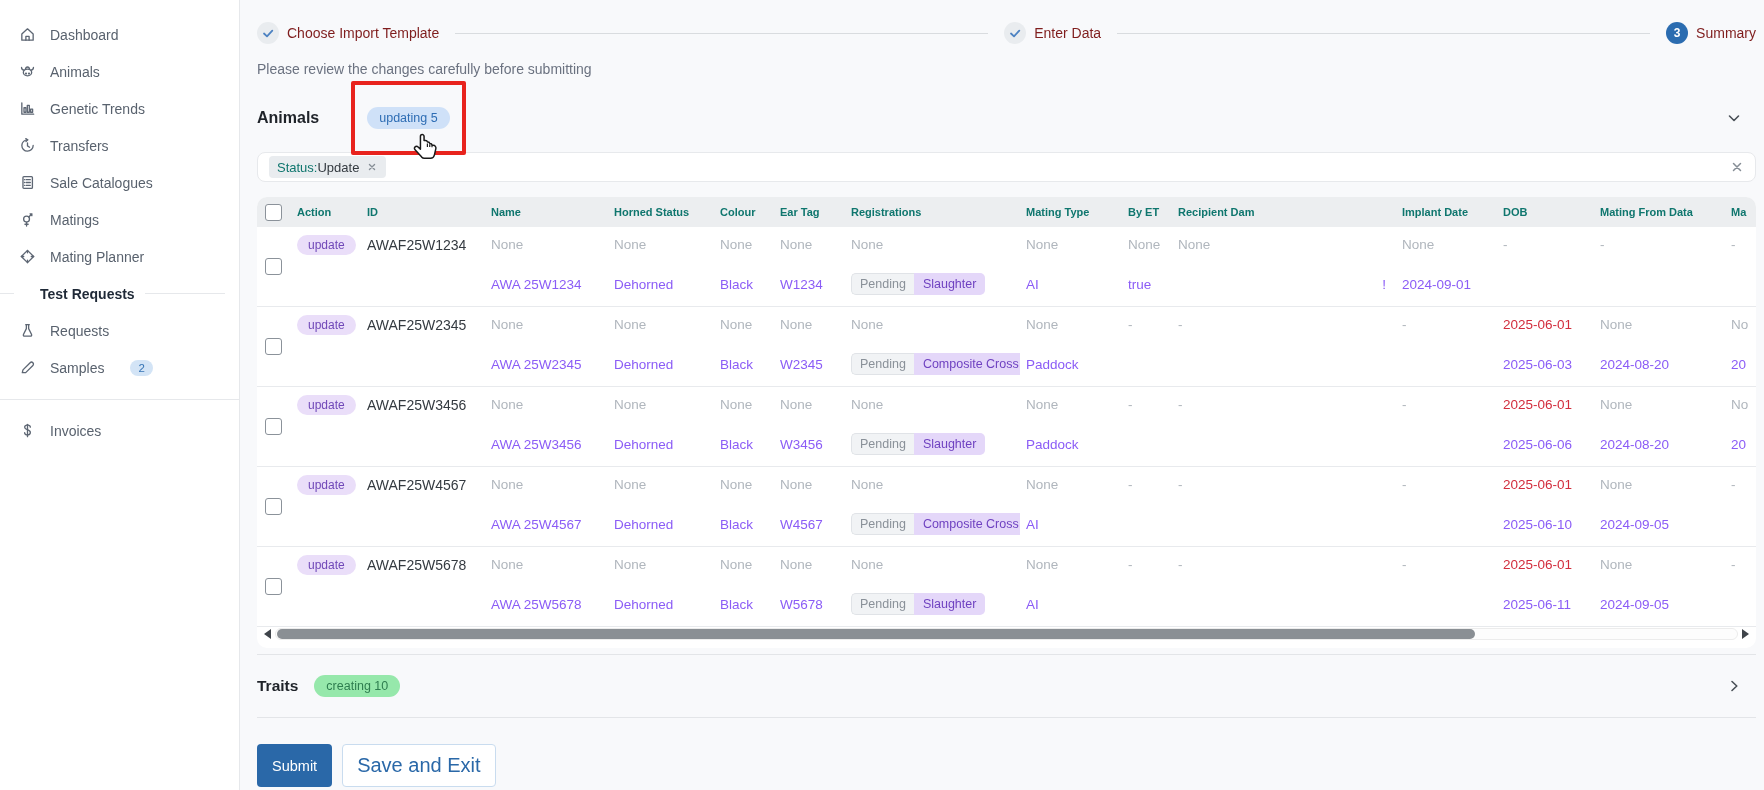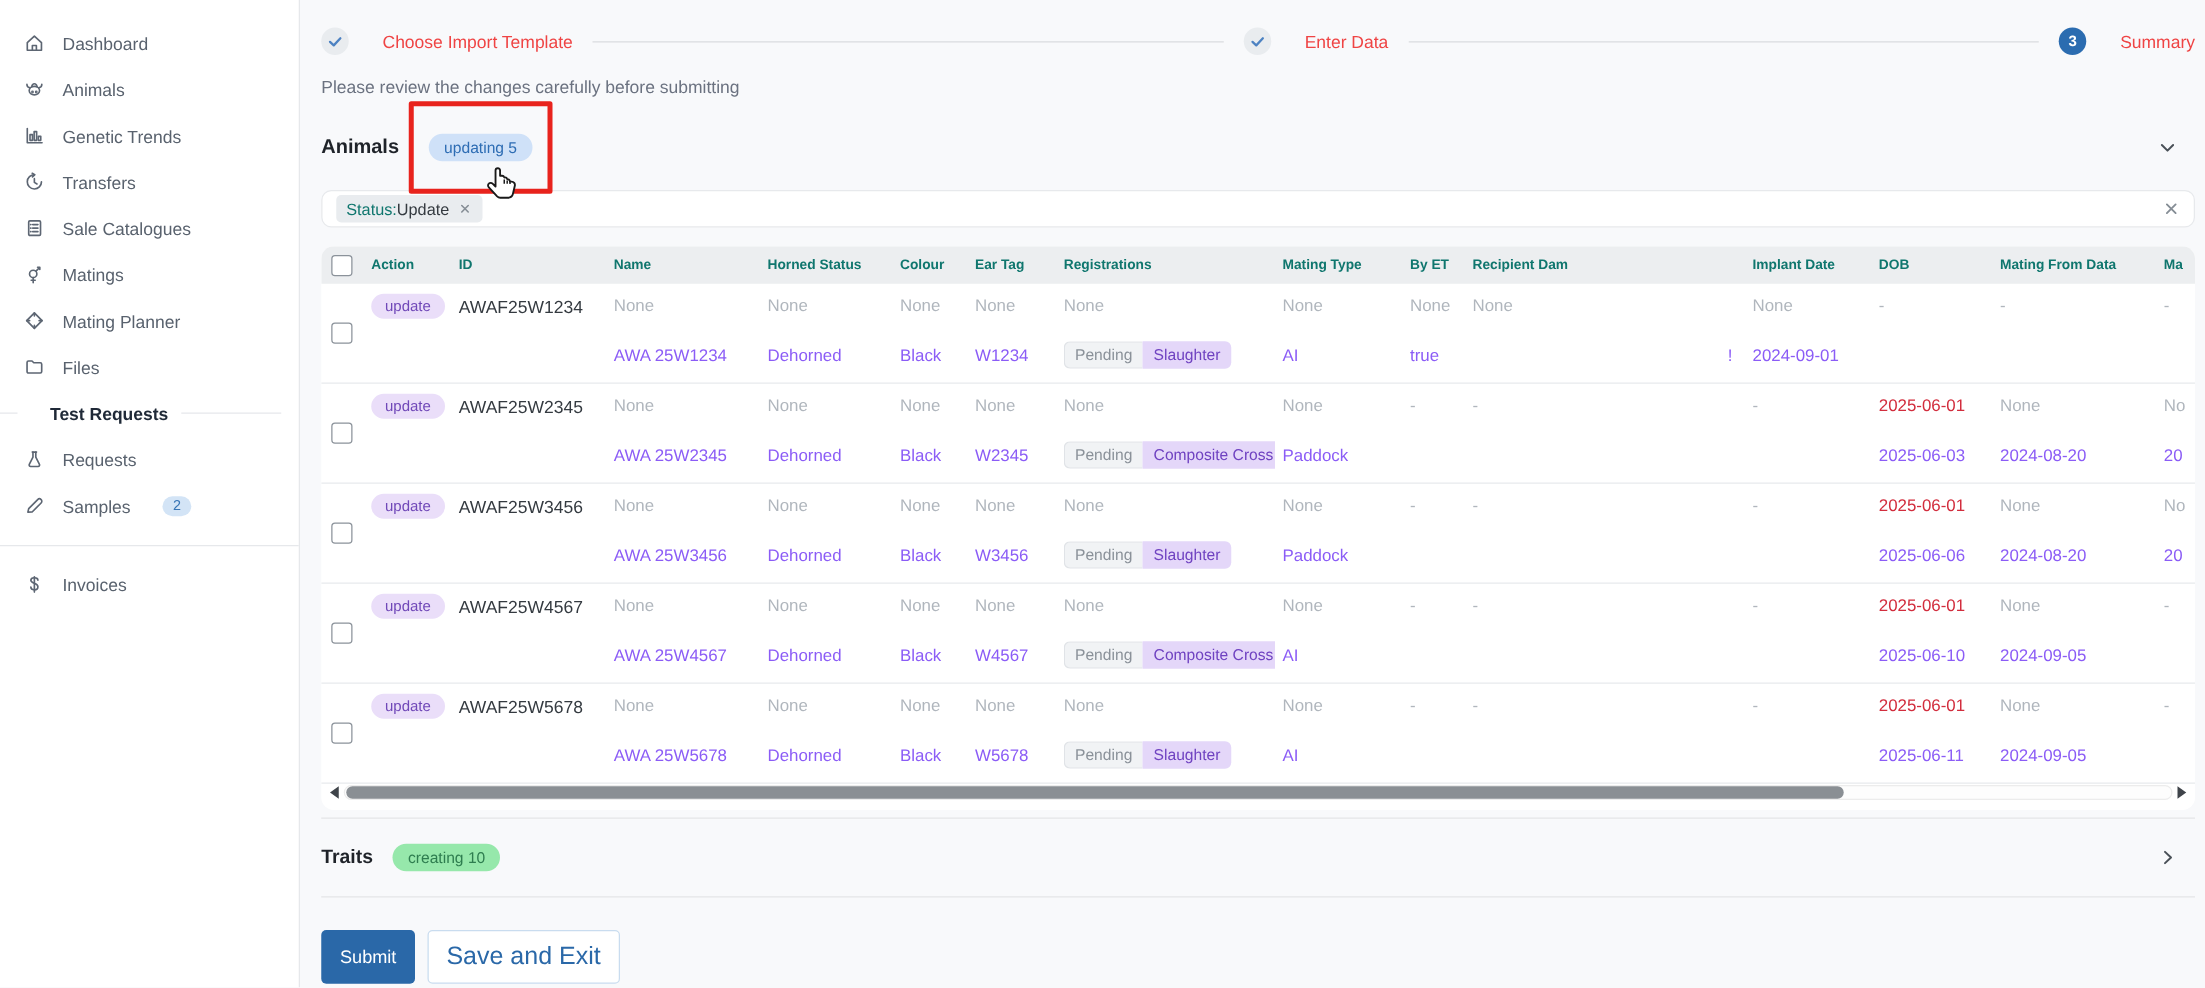--- a/index.html
+++ b/index.html
@@ -21,29 +21,29 @@
   .nav-divider { border-top:1px solid #e6e8eb; margin:13px 0 12px; }
 
   
   .main { flex:1; padding:0 8px 0 17px; position:relative; overflow:hidden; }
 
   
   .stepper { margin-top:22px; display:flex; align-items:center; }
   .step { display:flex; align-items:center; }
   .step-circle { width:22px; height:22px; border-radius:50%; background:#e9ecef; display:flex; align-items:center; justify-content:center; }
   .step-circle.active { background:#2b6cb0; color:#fff; font-size:12px; font-weight:700; }
-  .step-label { margin-left:27px; color:#ef4444; font-size:14px; }
+  .step-label { margin-left:8px; color:#7f1d1d; font-size:14px; }
   .step-line { flex:1; border-top:1px solid #d9dcdf; margin:0 16px; }
 
   .note { margin-top:17px; color:#6b7280; font-size:14px; }
 
   
   .sec-header { margin-top:20px; height:42px; display:flex; align-items:center; }
   .sec-title { font-size:16px; font-weight:700; color:#1f2329; }
-  .annotation-wrap { position:relative; margin-left:8px; border:4px solid #e8231d; border-radius:2px; padding:22px 12px; display:inline-flex; align-items:center; }
+  .annotation-wrap { position:relative; margin-left:32px; border:4px solid #e8231d; border-radius:2px; padding:22px 12px; display:inline-flex; align-items:center; }
   .pill-blue { background:#cfe1f8; color:#2e6db4; font-size:12.5px; padding:4px 12px; border-radius:12px; white-space:nowrap; }
   .pill-green { background:#96e8ab; color:#2e7d4f; font-size:12.5px; padding:4px 12px; border-radius:12px; white-space:nowrap; }
   .cursor-svg { position:absolute; left:54%; top:72%; }
   .sec-header .spacer, .traits-row .spacer { flex:1; }
   .chev { width:20px; height:20px; margin-right:12px; display:flex; align-items:center; justify-content:center; cursor:pointer; }
   .chev svg { stroke:#495057; stroke-width:1.6; fill:none; stroke-linecap:round; stroke-linejoin:round; }
 
   
   .filterbar { margin-top:13px; height:30px; background:#fff; border:1px solid #e7e9ec; border-radius:8px; display:flex; align-items:center; padding:0 11px; }
   .chip { background:#e9ecef; border-radius:4px; height:22px; display:flex; align-items:center; padding:0 8px; font-size:13px; }
@@ -157,28 +157,20 @@
     <span>Matings</span>
   </div>
   <div class="nav-item">
     <span class="ic">
         <svg width="17" height="17" viewBox="0 0 18 18">
           <path d="M9 2.5 L15.5 9 L9 15.5 L2.5 9 Z"></path>
           <path d="M9 2.5 V5 M9 13 V15.5 M2.5 9 H5 M13 9 H15.5"></path>
         </svg>
       </span>
     <span>Mating Planner</span>
-  </div>
-  <div class="nav-item">
-    <span class="ic">
-        <svg width="17" height="17" viewBox="0 0 18 18">
-          <path d="M2.8 5.2 C2.8 4.5 3.3 4 4 4 H7 L8.5 5.5 H14 C14.7 5.5 15.2 6 15.2 6.7 V13 C15.2 13.7 14.7 14.2 14 14.2 H4 C3.3 14.2 2.8 13.7 2.8 13 Z"></path>
-        </svg>
-      </span>
-    <span>Files</span>
   </div>
 
   <div class="nav-section">
     <span>Test Requests</span>
   </div>
 
   <div class="nav-item">
     <span class="ic">
         <svg width="17" height="17" viewBox="0 0 18 18">
           <path d="M7.2 2.8 H10.8"></path>

